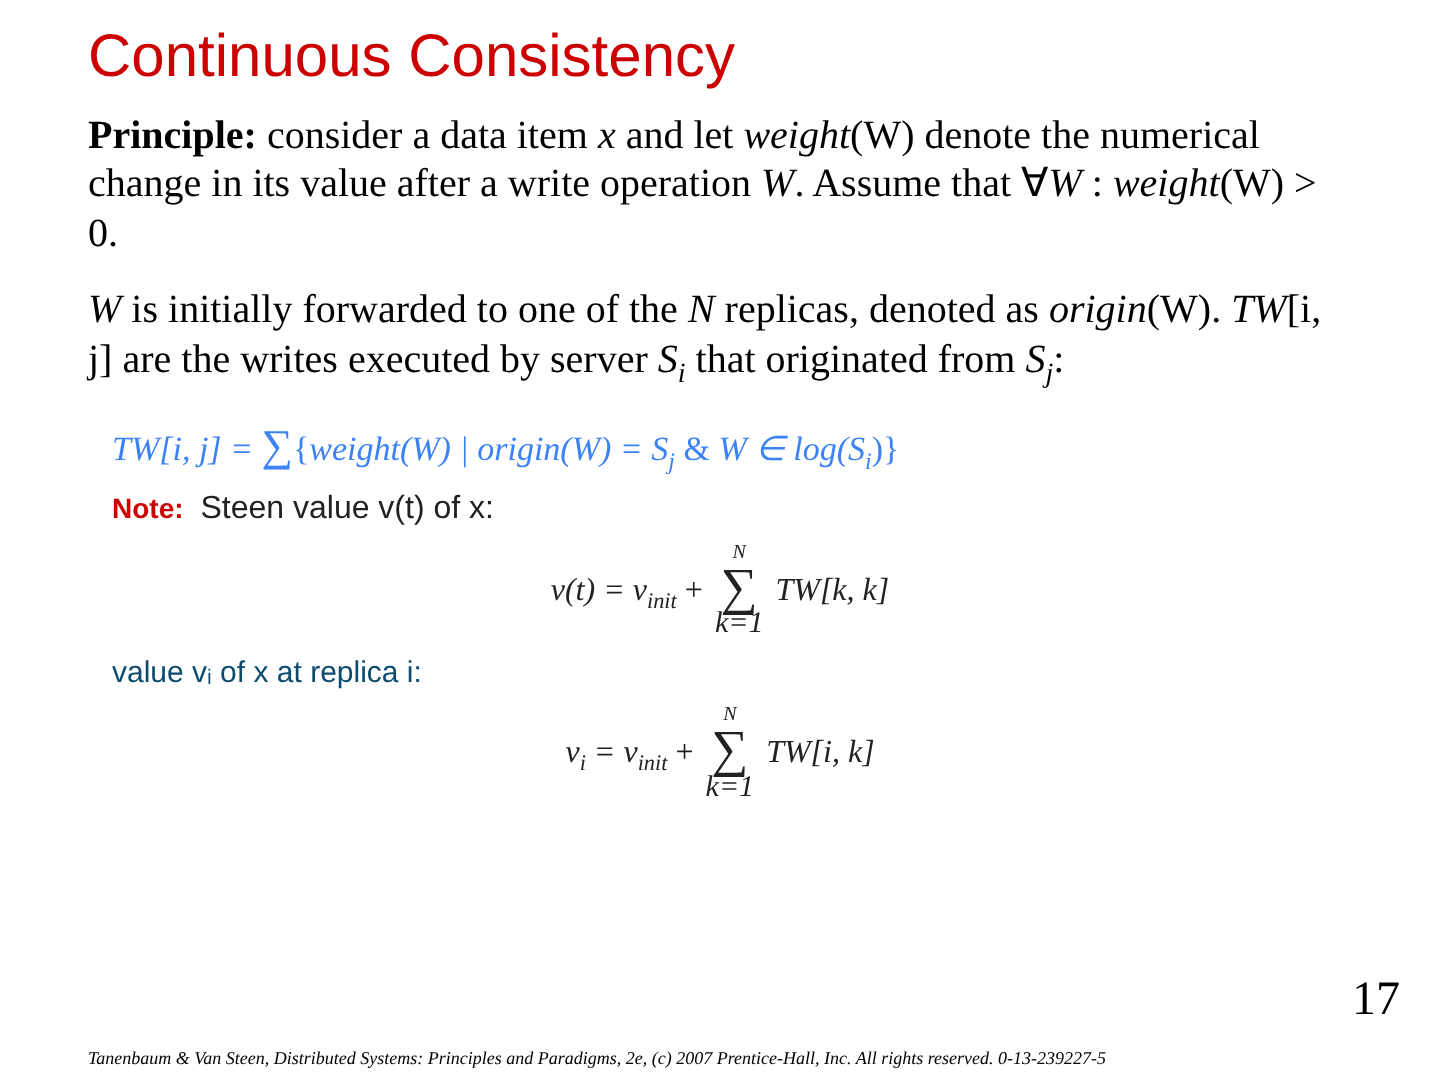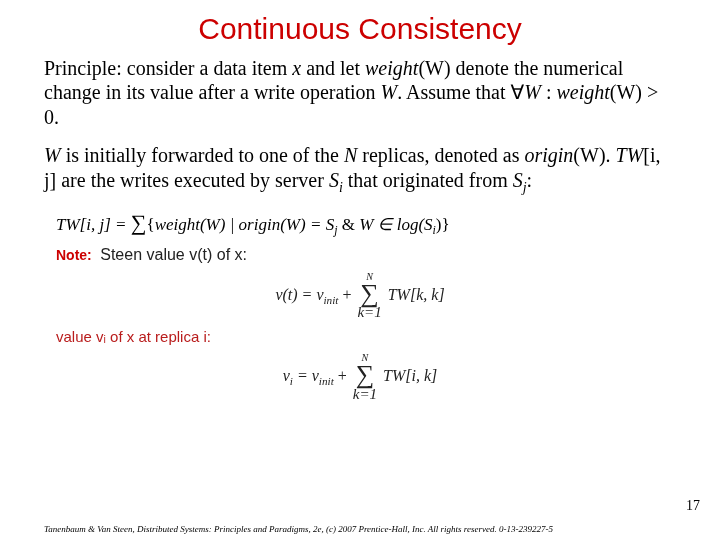--- a/index.html
+++ b/index.html
@@ -16,41 +16,41 @@
     width: 720px;
     height: 540px;
     position: relative;
     box-sizing: border-box;
     padding: 8px 44px 0 44px;
   }
   .title {
     color: #cc0000;
     font-family: Arial, Helvetica, sans-serif;
     font-size: 30px;
-    text-align: center;
+    text-align: left;
     margin-top: 4px;
     margin-bottom: 10px;
   }
   .para {
     font-size: 20px;
     line-height: 1.22;
     margin-bottom: 14px;
   }
   .principle-label {
-    font-weight: normal;
+    font-weight: bold;
   }
   .it { font-style: italic; }
   .figure-area {
     margin-top: 0;
     font-family: "Times New Roman", Times, serif;
     color: #222;
   }
   .eq-line {
     font-size: 17px;
-    color: #000000;
+    color: #3b82f6;
     margin: 4px 0 0 12px;
     white-space: nowrap;
   }
   .note-label {
     color: #cc0000;
     font-family: Arial, Helvetica, sans-serif;
     font-weight: bold;
     font-size: 14px;
     margin-right: 4px;
   }
@@ -80,29 +80,29 @@
     display: block;
     line-height: 0.9;
   }
   .sum-bot {
     font-size: 15px;
     display: block;
   }
   .sub { font-size: 0.7em; vertical-align: sub; }
   .value-line {
     font-size: 15px;
-    color: #b91c1c;
+    color: #0c4a6e;
     margin: 6px 0 0 12px;
     font-family: Arial, Helvetica, sans-serif;
   }
   .page-num {
     position: absolute;
     right: 20px;
     bottom: 26px;
-    font-size: 14px;
+    font-size: 24px;
   }
   .footer {
     position: absolute;
     left: 44px;
     right: 44px;
     bottom: 6px;
     font-size: 9px;
     font-family: "Times New Roman", Times, serif;
     font-style: italic;
   }

